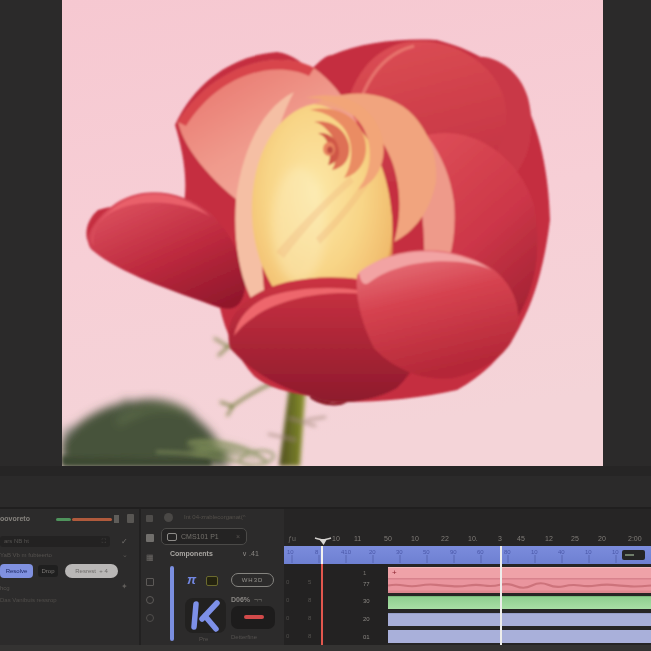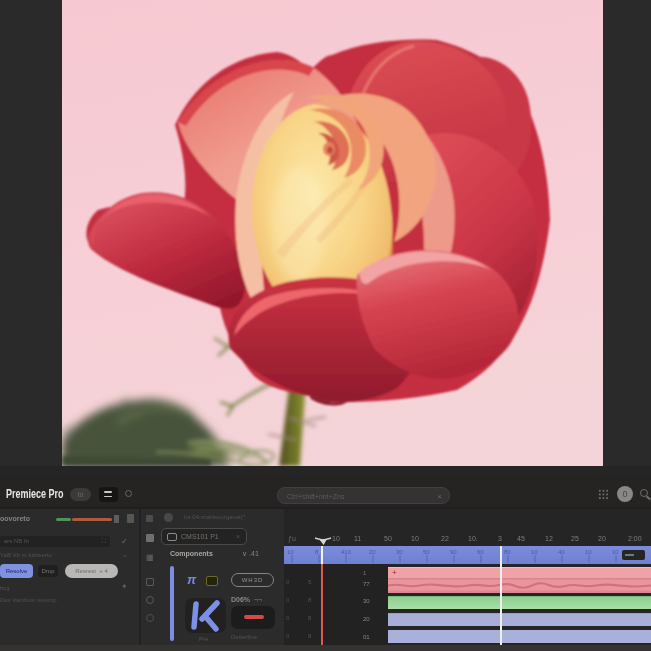--- a/index.html
+++ b/index.html
@@ -147,39 +147,20 @@
       <path d="M172,336 C196,302 258,286 318,296 C298,286 238,284 203,298 C186,306 175,320 172,336 Z" fill="#ee666c"></path>
       <path d="M248,396 C258,402 272,404 285,402 C278,408 258,406 248,398 Z" fill="#871424"></path>
 
       <path d="M295,275 C330,243 392,243 432,270 C454,288 460,312 454,332 C446,356 420,372 392,378 C360,382 330,368 312,348 C300,325 293,298 295,275 Z" fill="url(#brp)"></path>
       <path d="M297,272 C330,246 390,244 430,270 C400,256 340,258 308,282 C301,288 298,280 297,272 Z" fill="#f2a3a3"></path>
       </g>
     </svg>
   </div>
 
   <div class="abs" style="left:0; top:466px; width:651px; height:10px; background:#262525;"></div>
-  <div class="abs" style="left:0; top:476px; width:651px; height:31px; background:#252423;">
-    <div class="abs" style="left:6px; top:11px; color:#e9e7e6; font-size:12.5px; font-weight:bold; transform:scaleX(0.72); transform-origin:0 0; white-space:nowrap;">Premiece Pro</div>
-    <div class="abs" style="left:70px; top:12px; width:21px; height:13px; background:#3b3a3a; border-radius:7px; color:#6d6b6a; font-size:7px; text-align:center; line-height:13px;">to</div>
-    <div class="abs" style="left:99px; top:11px; width:19px; height:15px; background:#151515; border-radius:4px;">
-      <div class="abs" style="left:5px; top:4px; width:8px; height:1.6px; background:#c9c7c6; border-radius:1px;"></div>
-      <div class="abs" style="left:5px; top:8.5px; width:8px; height:1.6px; background:#c9c7c6; border-radius:1px;"></div>
-    </div>
-    <div class="abs" style="left:125px; top:14px; width:7px; height:7px; border:1.5px solid #686665; border-radius:50%;"></div>
-    <div class="abs" style="left:277px; top:11px; width:173px; height:17px; background:#343232; border:1px solid #413f3f; border-radius:8px;">
-      <div class="abs" style="left:9px; top:5px; color:#5d5b5a; font-size:7px;">Ctrl+shift+nnt+Zns</div>
-      <div class="abs" style="right:7px; top:4px; color:#6a6867; font-size:8px;">×</div>
-    </div>
-    <div class="abs" style="left:598px; top:13px; width:11px; height:11px; background:#6b6965; border-radius:1px;
-         background-image:linear-gradient(#252423 1.5px, transparent 1.5px), linear-gradient(90deg,#252423 1.5px, transparent 1.5px);
-         background-size:3.7px 3.7px; background-position:-1px -1px;"></div>
-    <div class="abs" style="left:617px; top:10px; width:16px; height:16px; background:#8a8886; border-radius:50%; color:#4a4845; font-size:9px; text-align:center; line-height:16px;">0</div>
-    <div class="abs" style="left:640px; top:13px; width:8px; height:8px; border:1.5px solid #6e6c6a; border-radius:50%;"></div>
-    <div class="abs" style="left:646px; top:21px; width:5px; height:1.8px; background:#6e6c6a; transform:rotate(40deg);"></div>
-  </div>
   <div class="abs" style="left:0; top:507px; width:651px; height:2px; background:#201f1f;"></div>
 
   <div class="abs" style="left:0; top:509px; width:651px; height:136px; background:#2c2b2b;"></div>
 
   <div class="abs" style="left:0; top:509px; width:139px; height:136px; background:#2c2b2b;">
     <div class="abs" style="left:0px; top:6px; color:#87847f; font-size:7px; font-weight:bold;">oovoreto</div>
     <div class="abs" style="left:56px; top:9px; width:15px; height:3px; background:#4f935c; border-radius:2px;"></div>
     <div class="abs" style="left:72px; top:9px; width:40px; height:3px; background:#b05a3c; border-radius:2px;"></div>
     <div class="abs" style="left:114px; top:6px; width:5px; height:8px; background:#5f5d5a;"></div>
     <div class="abs" style="left:127px; top:5px; width:7px; height:9px; background:#585653; border-radius:1px;"></div>

